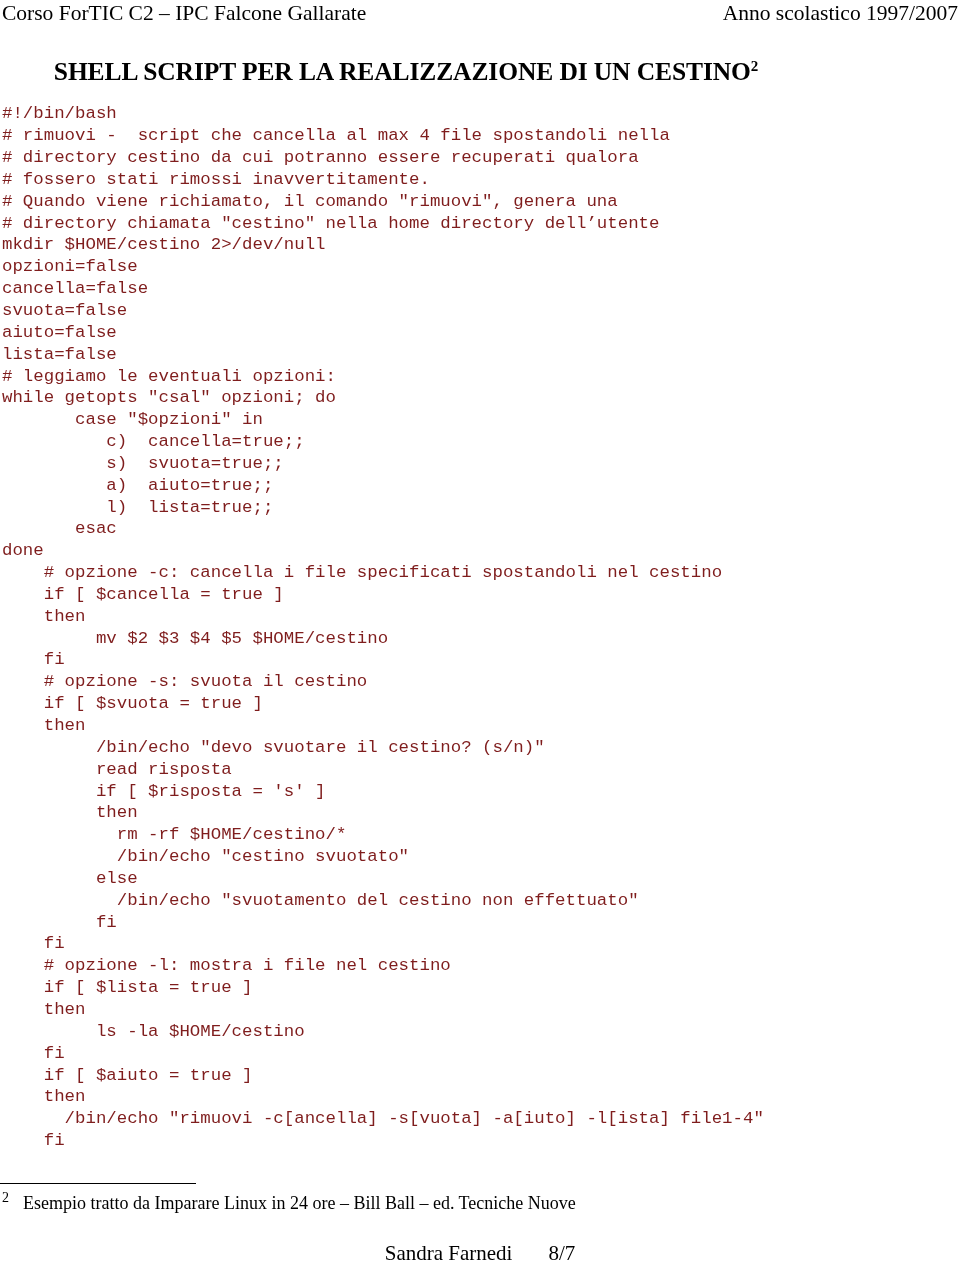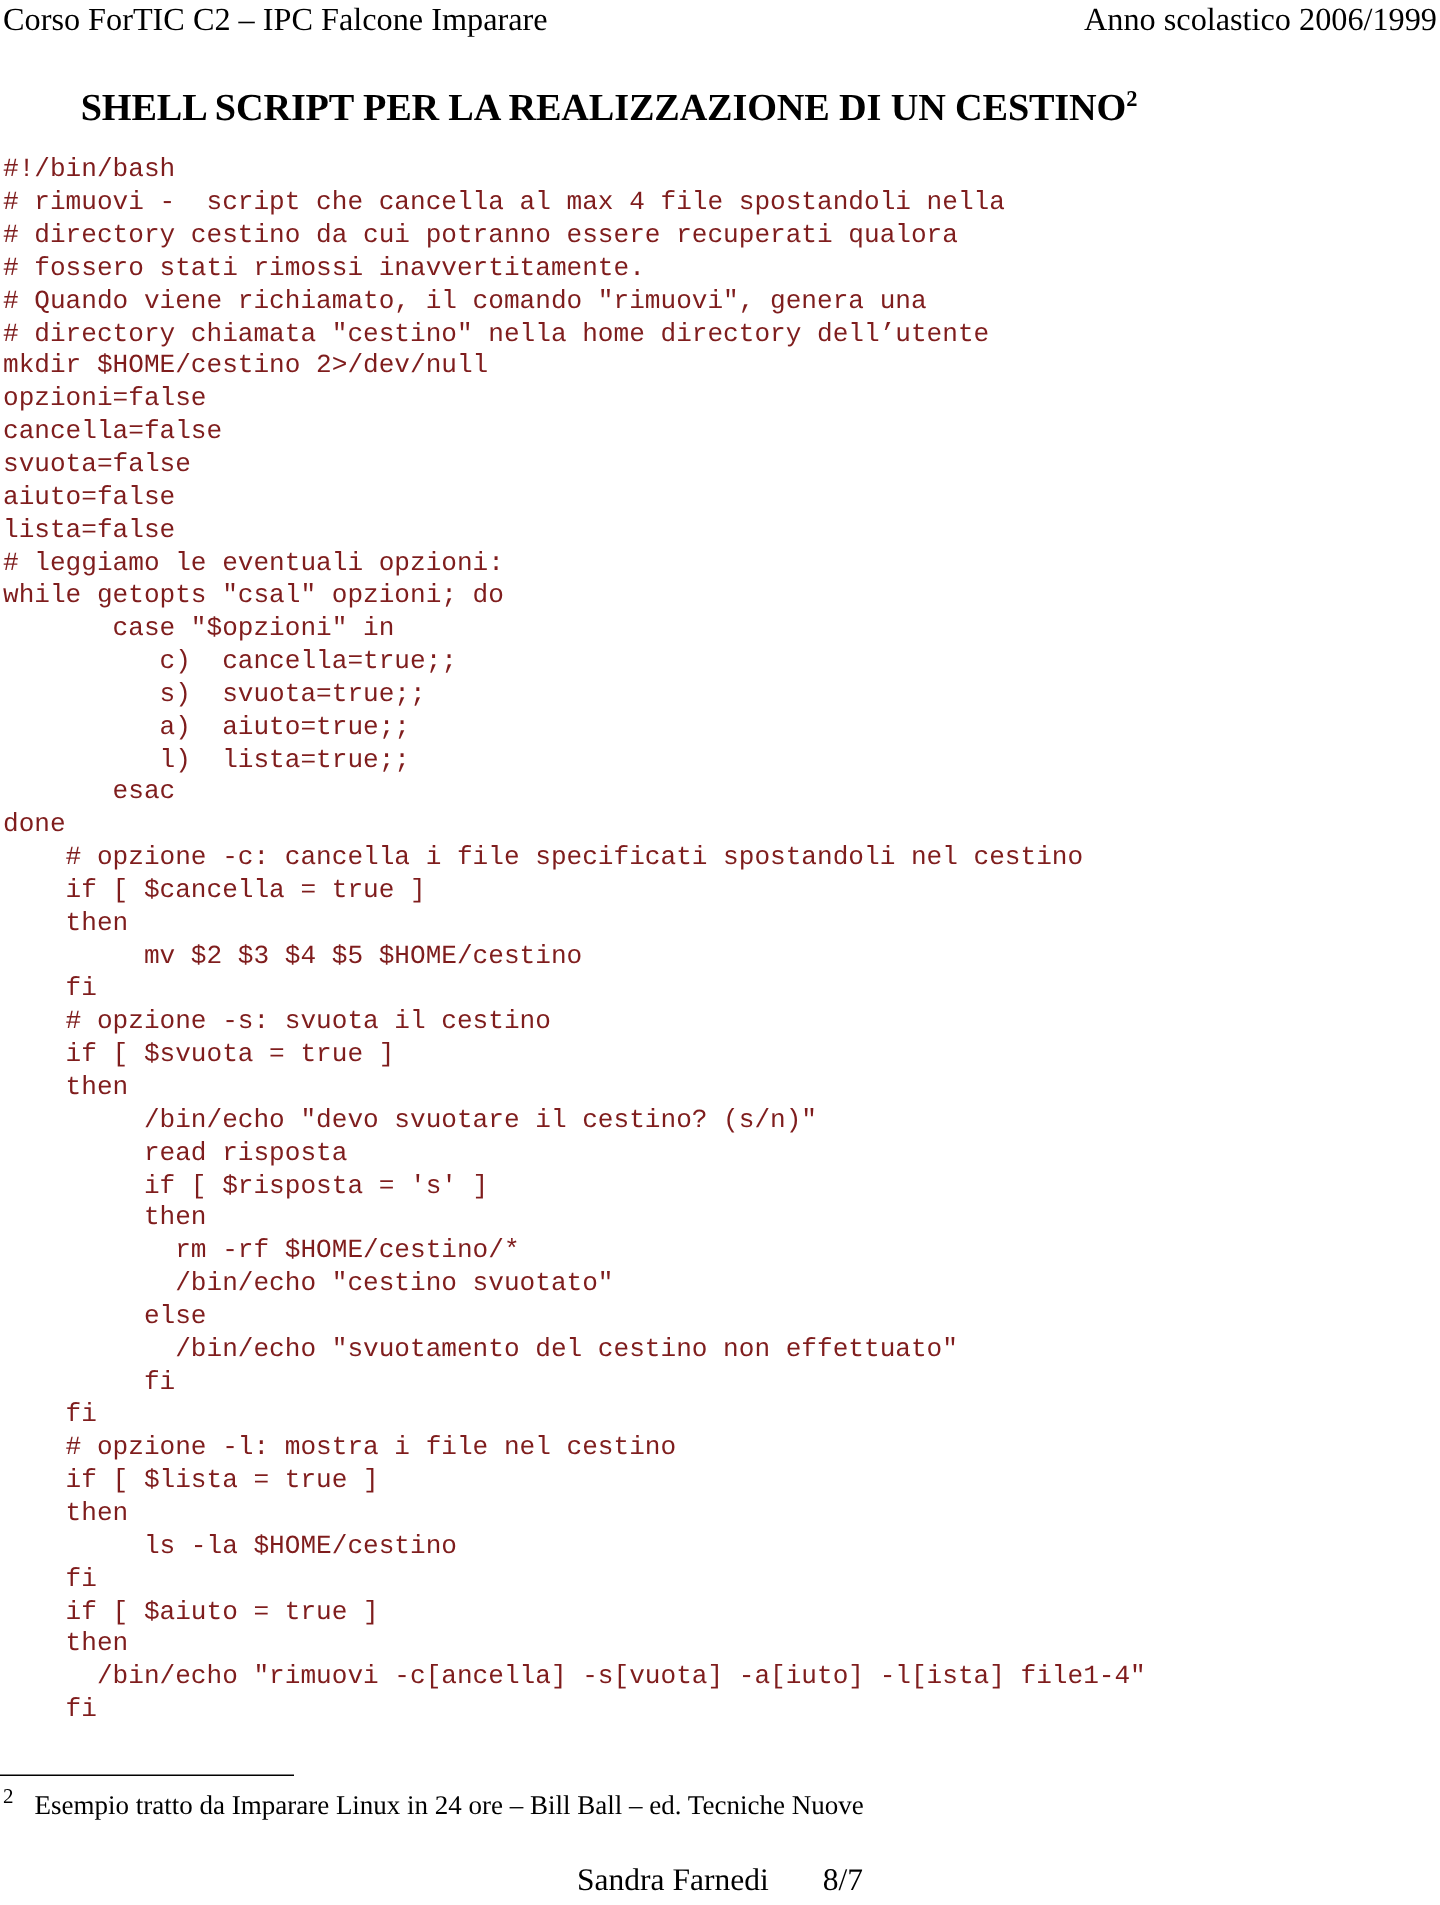--- a/index.html
+++ b/index.html
@@ -111,22 +111,22 @@
     font-size: 21px;
     line-height: 26px;
     white-space: nowrap;
   }
   .page-footer .author { margin-right: 36px; }
 </style>
 </head>
 <body>
 
 <div class="page-header">
-  <div class="hdr-left">Corso ForTIC C2 – IPC Falcone Imparare</div>
-  <div class="hdr-right">Anno scolastico 2006/1999</div>
+  <div class="hdr-left">Corso ForTIC C2 – IPC Falcone Gallarate</div>
+  <div class="hdr-right">Anno scolastico 1997/2007</div>
 </div>
 
 <h1 class="doc-title"><span>SHELL SCRIPT PER LA REALIZZAZIONE DI UN CESTINO</span><sup class="footnote-ref">2</sup></h1>
 
 <pre class="code-listing" id="code-listing"><div class="code-line">#!/bin/bash</div><div class="code-line"># rimuovi -  script che cancella al max 4 file spostandoli nella</div><div class="code-line"># directory cestino da cui potranno essere recuperati qualora</div><div class="code-line"># fossero stati rimossi inavvertitamente.</div><div class="code-line"># Quando viene richiamato, il comando "rimuovi", genera una</div><div class="code-line"># directory chiamata "cestino" nella home directory dell’utente</div><div class="code-line">mkdir $HOME/cestino 2&gt;/dev/null</div><div class="code-line">opzioni=false</div><div class="code-line">cancella=false</div><div class="code-line">svuota=false</div><div class="code-line">aiuto=false</div><div class="code-line">lista=false</div><div class="code-line"># leggiamo le eventuali opzioni:</div><div class="code-line">while getopts "csal" opzioni; do</div><div class="code-line">       case "$opzioni" in</div><div class="code-line">          c)  cancella=true;;</div><div class="code-line">          s)  svuota=true;;</div><div class="code-line">          a)  aiuto=true;;</div><div class="code-line">          l)  lista=true;;</div><div class="code-line">       esac</div><div class="code-line">done</div><div class="code-line">    # opzione -c: cancella i file specificati spostandoli nel cestino</div><div class="code-line">    if [ $cancella = true ]</div><div class="code-line">    then</div><div class="code-line">         mv $2 $3 $4 $5 $HOME/cestino</div><div class="code-line">    fi</div><div class="code-line">    # opzione -s: svuota il cestino</div><div class="code-line">    if [ $svuota = true ]</div><div class="code-line">    then</div><div class="code-line">         /bin/echo "devo svuotare il cestino? (s/n)"</div><div class="code-line">         read risposta</div><div class="code-line">         if [ $risposta = 's' ]</div><div class="code-line">         then</div><div class="code-line">           rm -rf $HOME/cestino/*</div><div class="code-line">           /bin/echo "cestino svuotato"</div><div class="code-line">         else</div><div class="code-line">           /bin/echo "svuotamento del cestino non effettuato"</div><div class="code-line">         fi</div><div class="code-line">    fi</div><div class="code-line">    # opzione -l: mostra i file nel cestino</div><div class="code-line">    if [ $lista = true ]</div><div class="code-line">    then</div><div class="code-line">         ls -la $HOME/cestino</div><div class="code-line">    fi</div><div class="code-line">    if [ $aiuto = true ]</div><div class="code-line">    then</div><div class="code-line">      /bin/echo "rimuovi -c[ancella] -s[vuota] -a[iuto] -l[ista] file1-4"</div><div class="code-line">    fi</div></pre>
 
 <div class="footnote-area">
   <div class="footnote-rule"></div>
   <div class="footnote-text"><sup class="fn-num">2</sup><span>Esempio tratto da Imparare Linux in 24 ore – Bill Ball – ed. Tecniche Nuove</span></div>
 </div>

